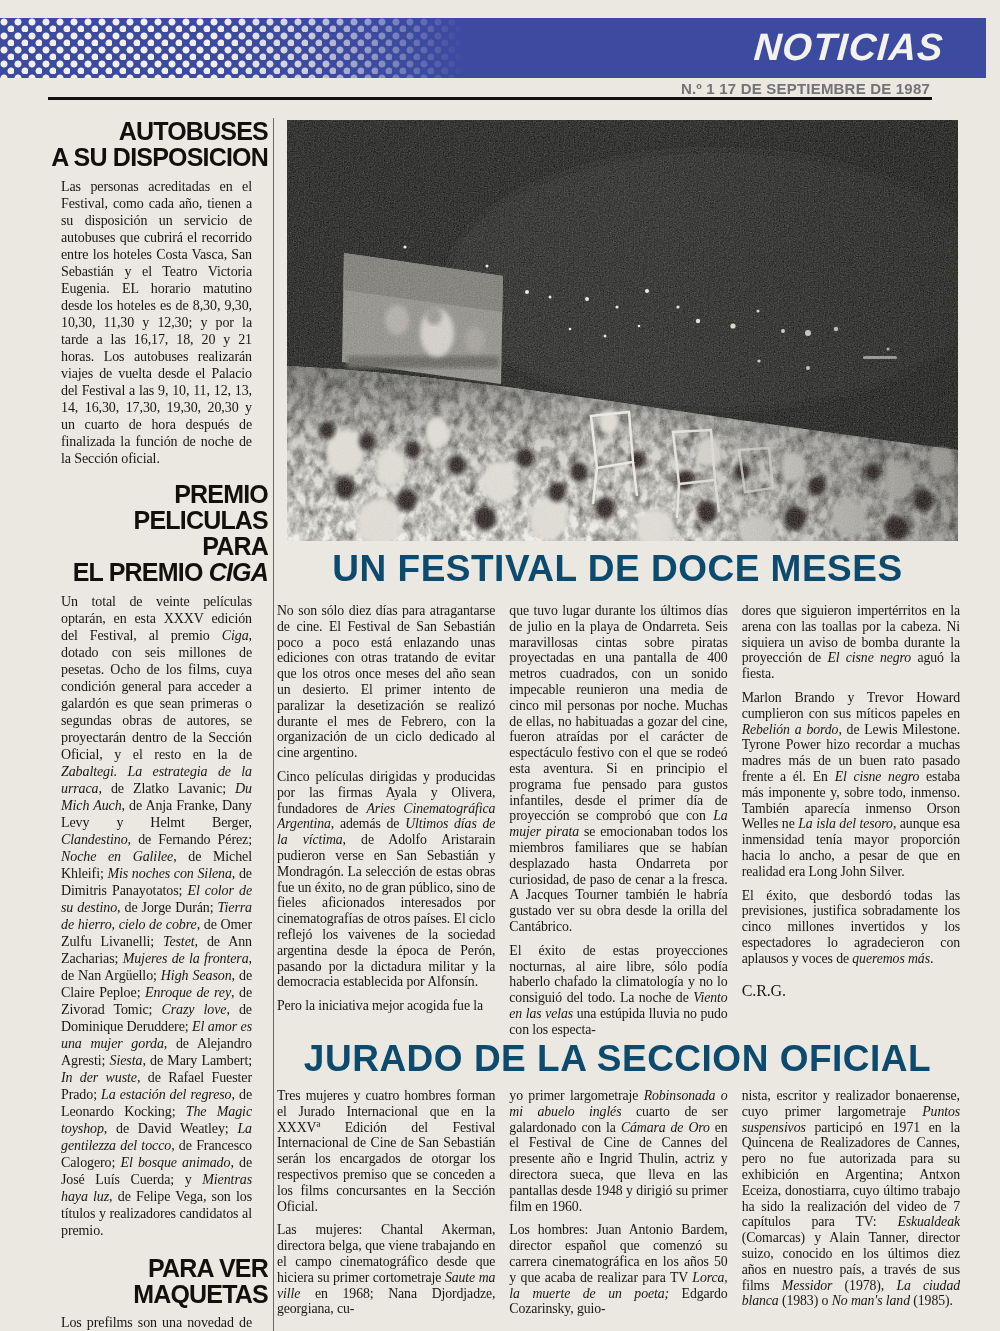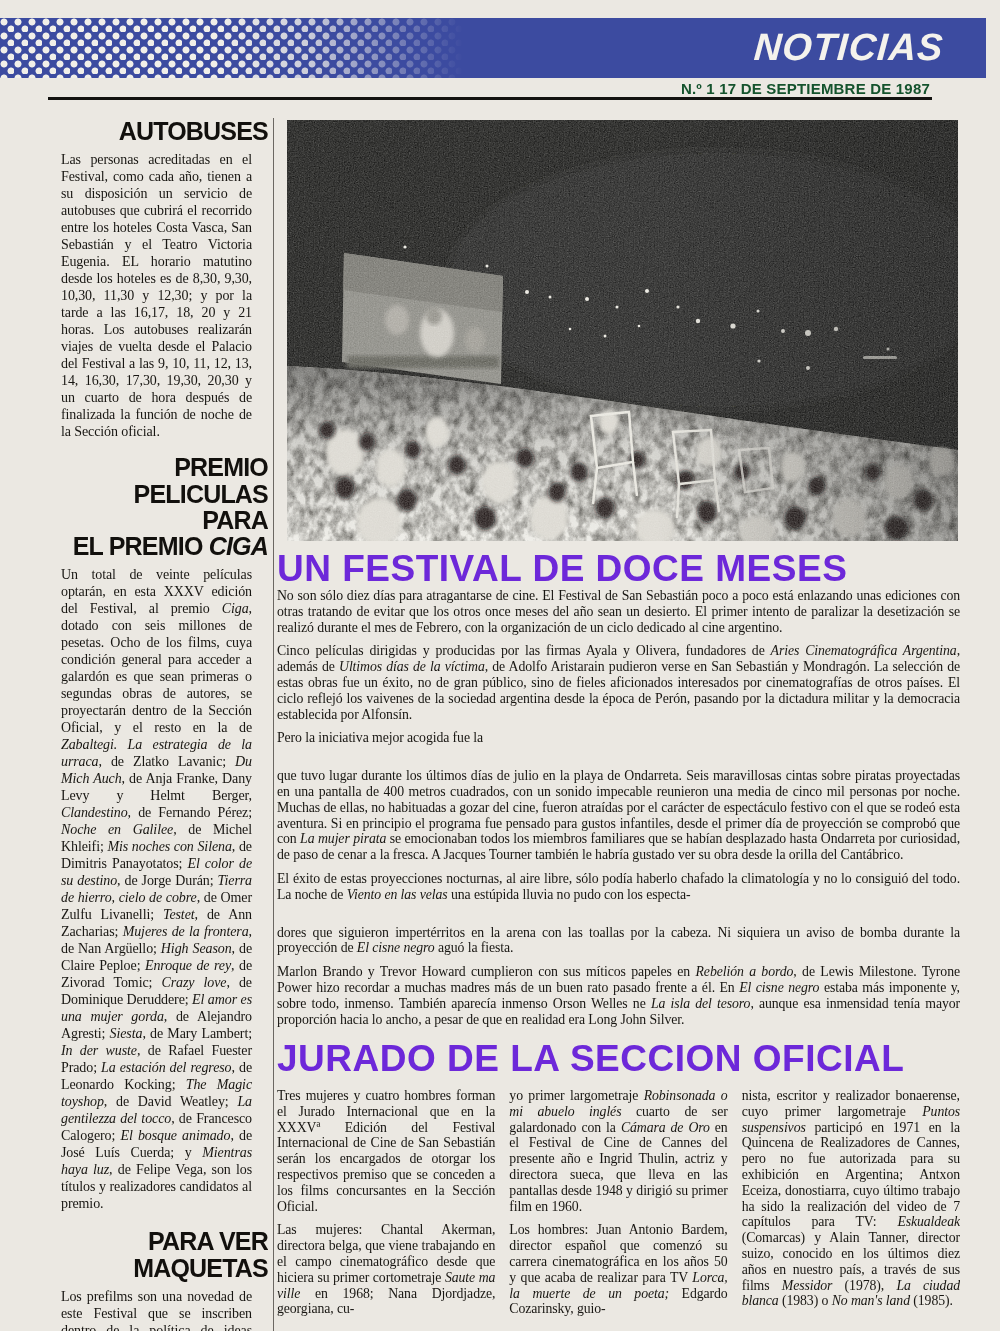--- a/index.html
+++ b/index.html
@@ -21,47 +21,47 @@
     mask-image:linear-gradient(to right,#000 0%,#000 22%,rgba(0,0,0,.8) 31%,rgba(0,0,0,.4) 39%,transparent 47%);
   }
   .logo{
     position:absolute;right:42px;top:8px;
     font-family:"Liberation Sans",sans-serif;font-style:italic;font-weight:bold;
     font-size:38px;letter-spacing:1px;color:#f4f2ec;transform:skewX(-4deg);
   }
   .issue-line{
     position:absolute;top:80px;right:70px;
     font-family:"Liberation Sans",sans-serif;font-weight:bold;font-size:15px;
-    letter-spacing:.2px;color:#14532d;
+    letter-spacing:.2px;color:#737373;
   }
   .header-rule{position:absolute;top:97px;left:48px;width:884px;height:3px;background:#131210;}
   
   .left-col{position:absolute;left:45px;top:118px;width:223px;height:1213px;overflow:hidden;}
   .col-divider{position:absolute;left:273px;top:118px;width:1px;height:1213px;background:#6b6762;}
   .lc-title{
     font-family:"Liberation Sans",sans-serif;font-weight:bold;
     font-size:25px;line-height:1.05;letter-spacing:-.8px;color:#12100d;text-align:right;
   }
   .lc-title i{font-style:italic;}
   .mt14{margin-top:14px;} .mt16{margin-top:16px;}
   .lc-body{margin-top:7px;font-size:14px;line-height:17px;text-align:justify;letter-spacing:-.1px;}
   .lc-body p{margin:0 16px 8px;}
   
   .photo{position:absolute;left:287px;top:120px;width:671px;height:421px;background:#0d0d0c;}
   .photo svg{display:block;width:100%;height:100%;}
   
   .headline{
-    position:absolute;left:277px;width:681px;text-align:left;
-    font-family:"Liberation Sans",sans-serif;font-weight:bold;color:#6d28d9;
+    position:absolute;left:277px;width:681px;text-align:center;
+    font-family:"Liberation Sans",sans-serif;font-weight:bold;color:#0c4a6e;
     font-size:37px;letter-spacing:.5px;white-space:nowrap;
   }
   .h-festival{top:548px;}
   .h-jurado{top:1038px;}
   .cols{position:absolute;left:277px;width:683px;display:flex;gap:14px;overflow:hidden;}
-  .cols-festival{top:588px;height:439px;flex-direction:column;}
+  .cols-festival{top:603px;height:439px;}
   .cols-jurado{top:1088px;height:243px;}
   .col{flex:1 1 0;font-size:13.8px;line-height:15.8px;text-align:justify;letter-spacing:-.1px;}
   .col p{margin:0 0 8px;}
   .signature{margin-top:16px;font-size:16px;}
   i{font-style:italic;}
 </style>
 </head>
 <body>
 
 <div class="page">
@@ -70,20 +70,21 @@
     <div class="dots"></div>
     <div class="logo">NOTICIAS</div>
   </div>
   <div class="issue-line">N.º 1  17 DE SEPTIEMBRE DE 1987</div>
   <div class="header-rule"></div>
 
   <div class="left-col">
     <div>
       <div class="lc-title">
           <div><span>AUTOBUSES</span></div>
+          <div><span>A SU DISPOSICION</span></div>
         </div>
       <div class="lc-body">
           <p><span>Las personas acreditadas en el Festival, como cada año, tienen a su disposición un servicio de autobuses que cubrirá el recorrido entre los hoteles Costa Vasca, San Sebastián y el Teatro Victoria Eugenia. EL horario matutino desde los hoteles es de 8,30, 9,30, 10,30, 11,30 y 12,30; y por la tarde a las 16,17, 18, 20 y 21 horas. Los autobuses realizarán viajes de vuelta desde el Palacio del Festival a las 9, 10, 11, 12, 13, 14, 16,30, 17,30, 19,30, 20,30 y un cuarto de hora después de finalizada la función de noche de la Sección oficial.</span></p>
         </div>
     </div>
     <div>
       <div class="lc-title mt14">
           <div><span>PREMIO PELICULAS</span></div>
           <div><span>PARA</span></div>
           <div><span>EL PREMIO </span><i>CIGA</i></div>

